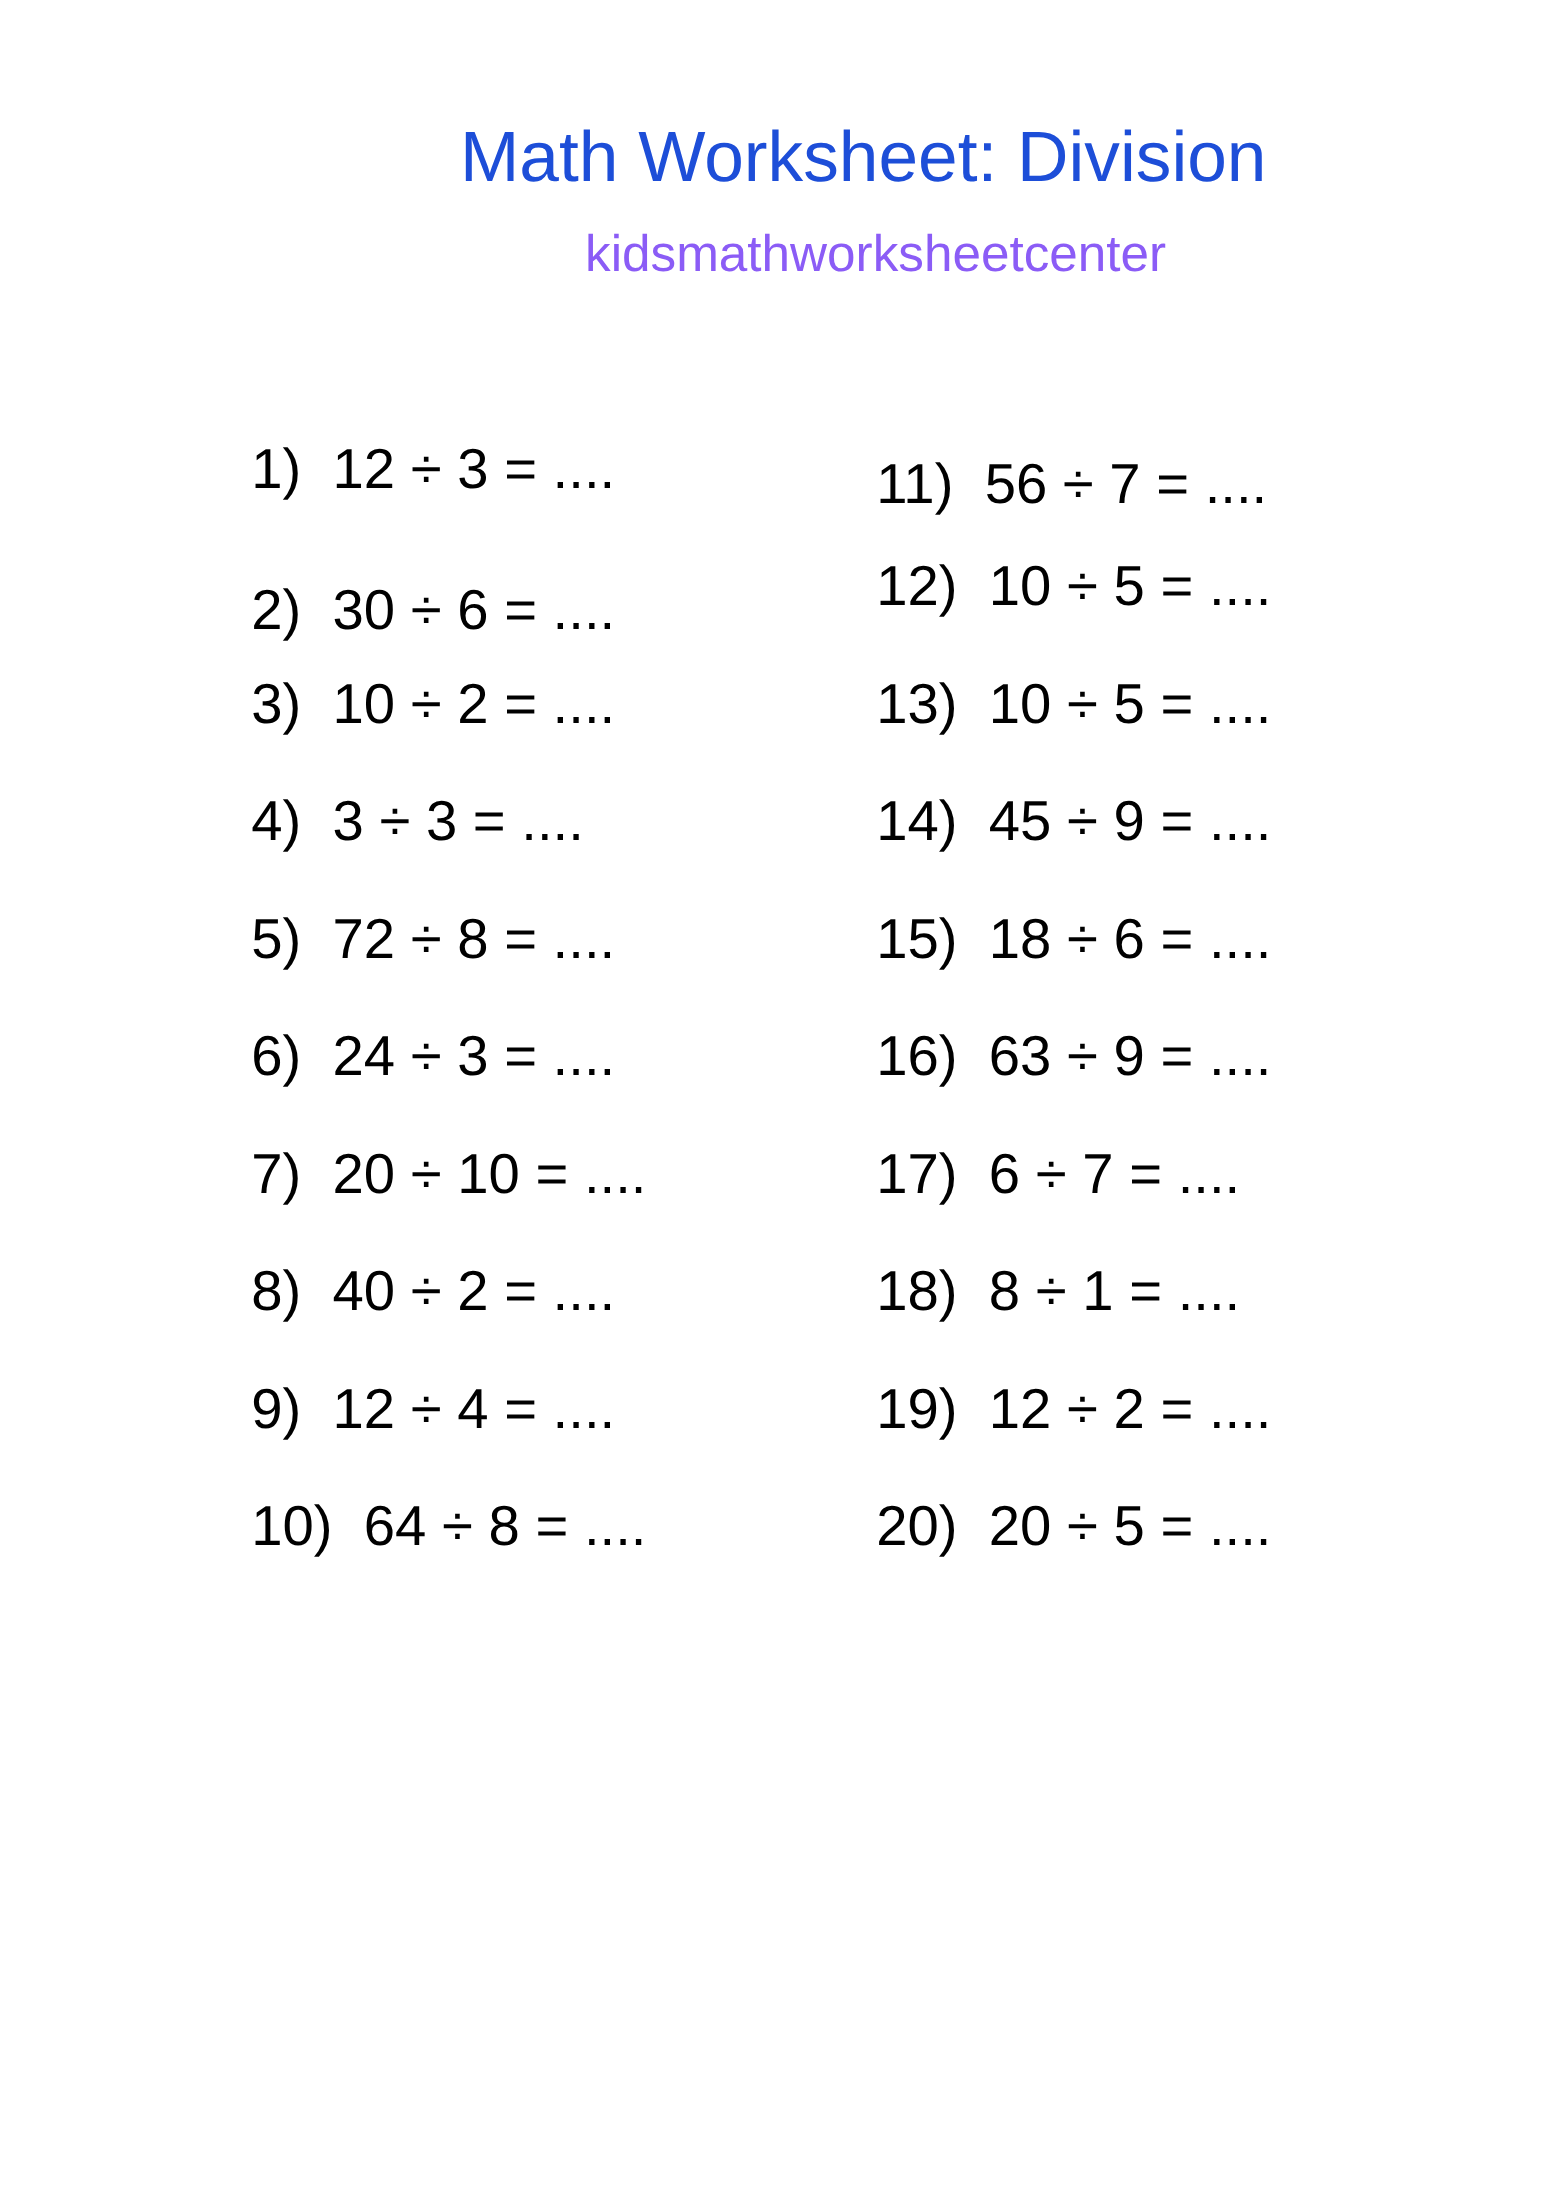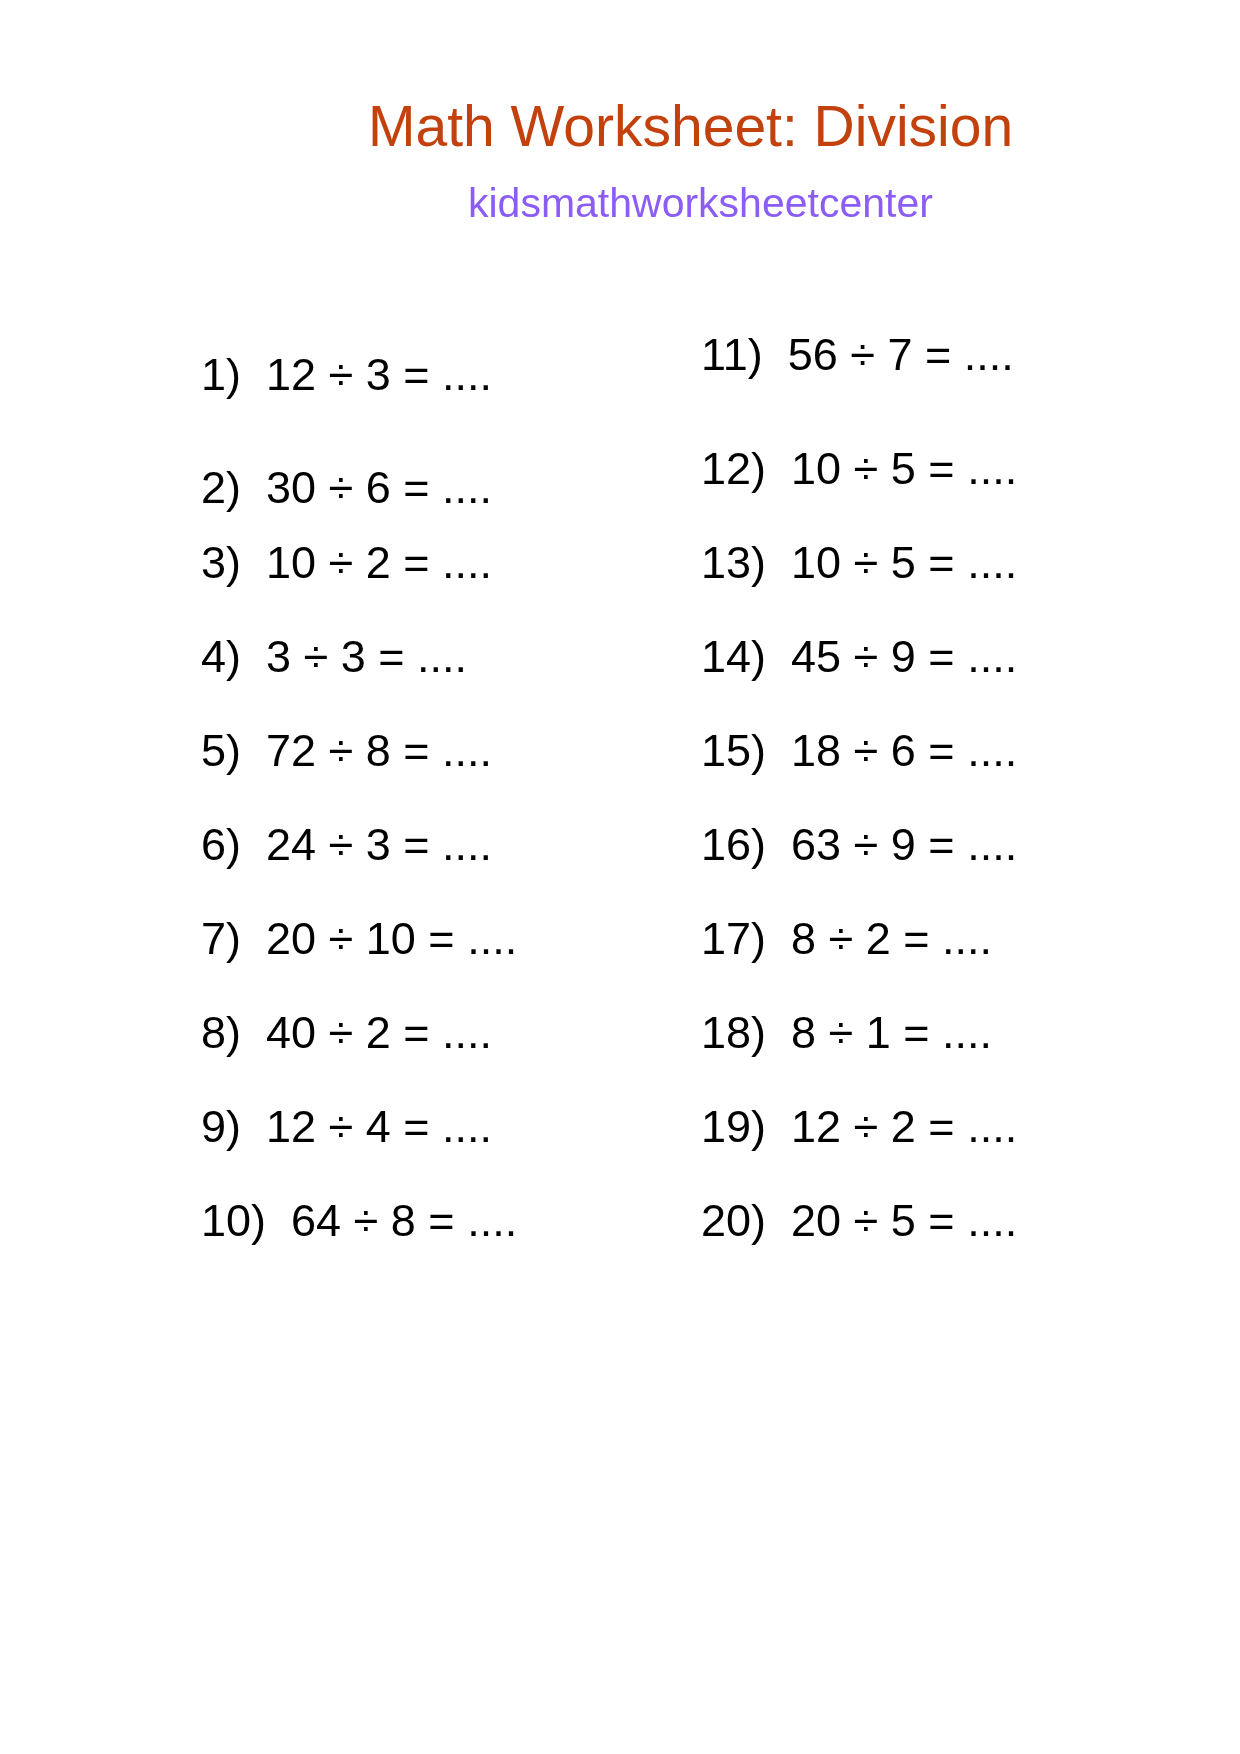--- a/index.html
+++ b/index.html
@@ -15,21 +15,21 @@
       font-family: "Liberation Sans", sans-serif;
       color: #000000;
     }
     .title {
       position: absolute;
       left: 368px;
       top: 98px;
       font-size: 57px;
       line-height: 1;
       white-space: nowrap;
-      color: #c2410c;
+      color: #1d4ed8;
       letter-spacing: 0px;
     }
     .subtitle {
       position: absolute;
       left: 468px;
       top: 183px;
       font-size: 41px;
       line-height: 1;
       white-space: nowrap;
       color: #8b5cf6;
@@ -67,23 +67,23 @@
   <div class="problem" style="left:201px; top:446px;margin-top:19px;"><span class="num">2)</span>  <span class="expr">30 ÷ 6 = ....</span></div>
   <div class="problem" style="left:201px; top:540px;"><span class="num">3)</span>  <span class="expr">10 ÷ 2 = ....</span></div>
   <div class="problem" style="left:201px; top:634px;"><span class="num">4)</span>  <span class="expr">3 ÷ 3 = ....</span></div>
   <div class="problem" style="left:201px; top:728px;"><span class="num">5)</span>  <span class="expr">72 ÷ 8 = ....</span></div>
   <div class="problem" style="left:201px; top:822px;"><span class="num">6)</span>  <span class="expr">24 ÷ 3 = ....</span></div>
   <div class="problem" style="left:201px; top:916px;"><span class="num">7)</span>  <span class="expr">20 ÷ 10 = ....</span></div>
   <div class="problem" style="left:201px; top:1010px;"><span class="num">8)</span>  <span class="expr">40 ÷ 2 = ....</span></div>
   <div class="problem" style="left:201px; top:1104px;"><span class="num">9)</span>  <span class="expr">12 ÷ 4 = ....</span></div>
   <div class="problem" style="left:201px; top:1198px;"><span class="num">10)</span>  <span class="expr">64 ÷ 8 = ....</span></div>
 
-  <div class="problem" style="left:701px; top:332px;"><span class="num">11)</span>  <span class="expr">56 ÷ 7 = ....</span></div>
+  <div class="problem" style="left:701px; top:364px;"><span class="num">11)</span>  <span class="expr">56 ÷ 7 = ....</span></div>
   <div class="problem" style="left:701px; top:446px;"><span class="num">12)</span>  <span class="expr">10 ÷ 5 = ....</span></div>
   <div class="problem" style="left:701px; top:540px;"><span class="num">13)</span>  <span class="expr">10 ÷ 5 = ....</span></div>
   <div class="problem" style="left:701px; top:634px;"><span class="num">14)</span>  <span class="expr">45 ÷ 9 = ....</span></div>
   <div class="problem" style="left:701px; top:728px;"><span class="num">15)</span>  <span class="expr">18 ÷ 6 = ....</span></div>
   <div class="problem" style="left:701px; top:822px;"><span class="num">16)</span>  <span class="expr">63 ÷ 9 = ....</span></div>
-  <div class="problem" style="left:701px; top:916px;"><span class="num">17)</span>  <span class="expr">8 ÷ 2 = ....</span></div>
+  <div class="problem" style="left:701px; top:916px;"><span class="num">17)</span>  <span class="expr">6 ÷ 7 = ....</span></div>
   <div class="problem" style="left:701px; top:1010px;"><span class="num">18)</span>  <span class="expr">8 ÷ 1 = ....</span></div>
   <div class="problem" style="left:701px; top:1104px;"><span class="num">19)</span>  <span class="expr">12 ÷ 2 = ....</span></div>
   <div class="problem" style="left:701px; top:1198px;"><span class="num">20)</span>  <span class="expr">20 ÷ 5 = ....</span></div>
 </div>
 
 </body></html>

